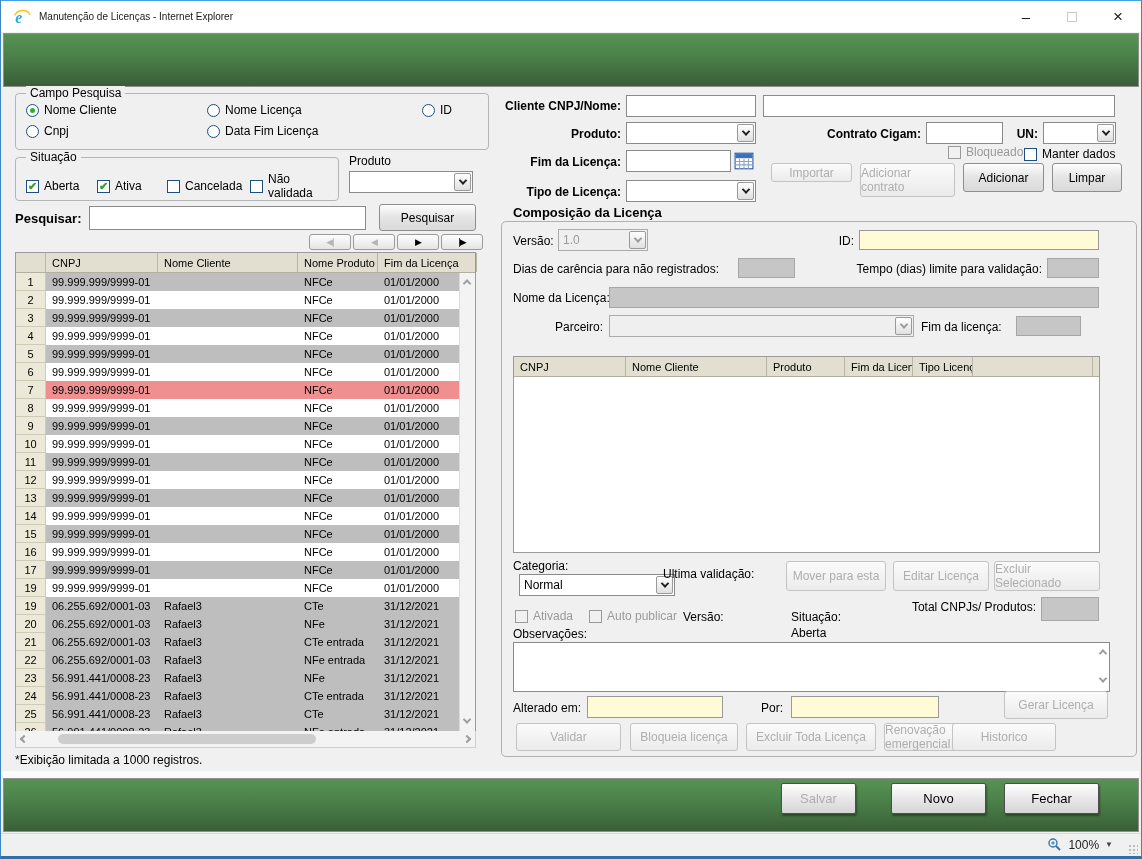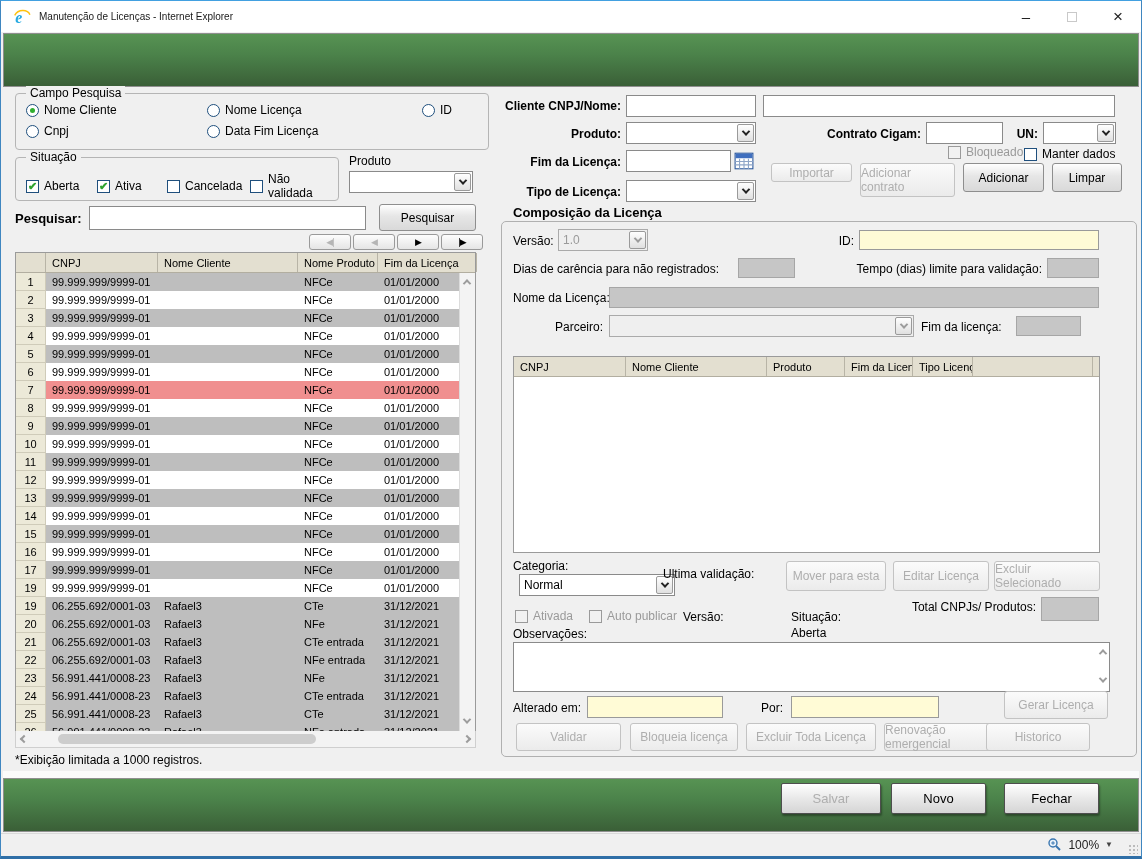--- a/index.html
+++ b/index.html
@@ -543,27 +543,27 @@
     </div>
   <div class="btn dis" style="left:629px;top:722px;width:108px;height:28px;">
       <span>Bloqueia licença</span>
     </div>
   <div class="btn dis" style="left:745px;top:722px;width:130px;height:28px;">
       <span>Excluir Toda Licença</span>
     </div>
   <div class="btn dis" style="left:883px;top:722px;width:113px;height:28px;">
       <span>Renovação emergencial</span>
     </div>
-  <div class="btn dis" style="left:985px;top:722px;width:104px;height:28px;">
+  <div class="btn dis" style="left:951px;top:722px;width:104px;height:28px;">
       <span>Historico</span>
     </div>
 
   <div class="whitestrip"></div>
   <div class="gband ftr"></div>
-  <div class="btn big dis" style="left:780px;top:782px;width:100px;height:31px;">
+  <div class="btn big dis" style="left:780px;top:782px;width:75px;height:31px;">
       <span>Salvar</span>
     </div>
   <div class="btn big" style="left:890px;top:782px;width:95px;height:31px;">
       <span>Novo</span>
     </div>
   <div class="btn big" style="left:1003px;top:782px;width:95px;height:31px;">
       <span>Fechar</span>
     </div>
 
   <div class="statusbar">

